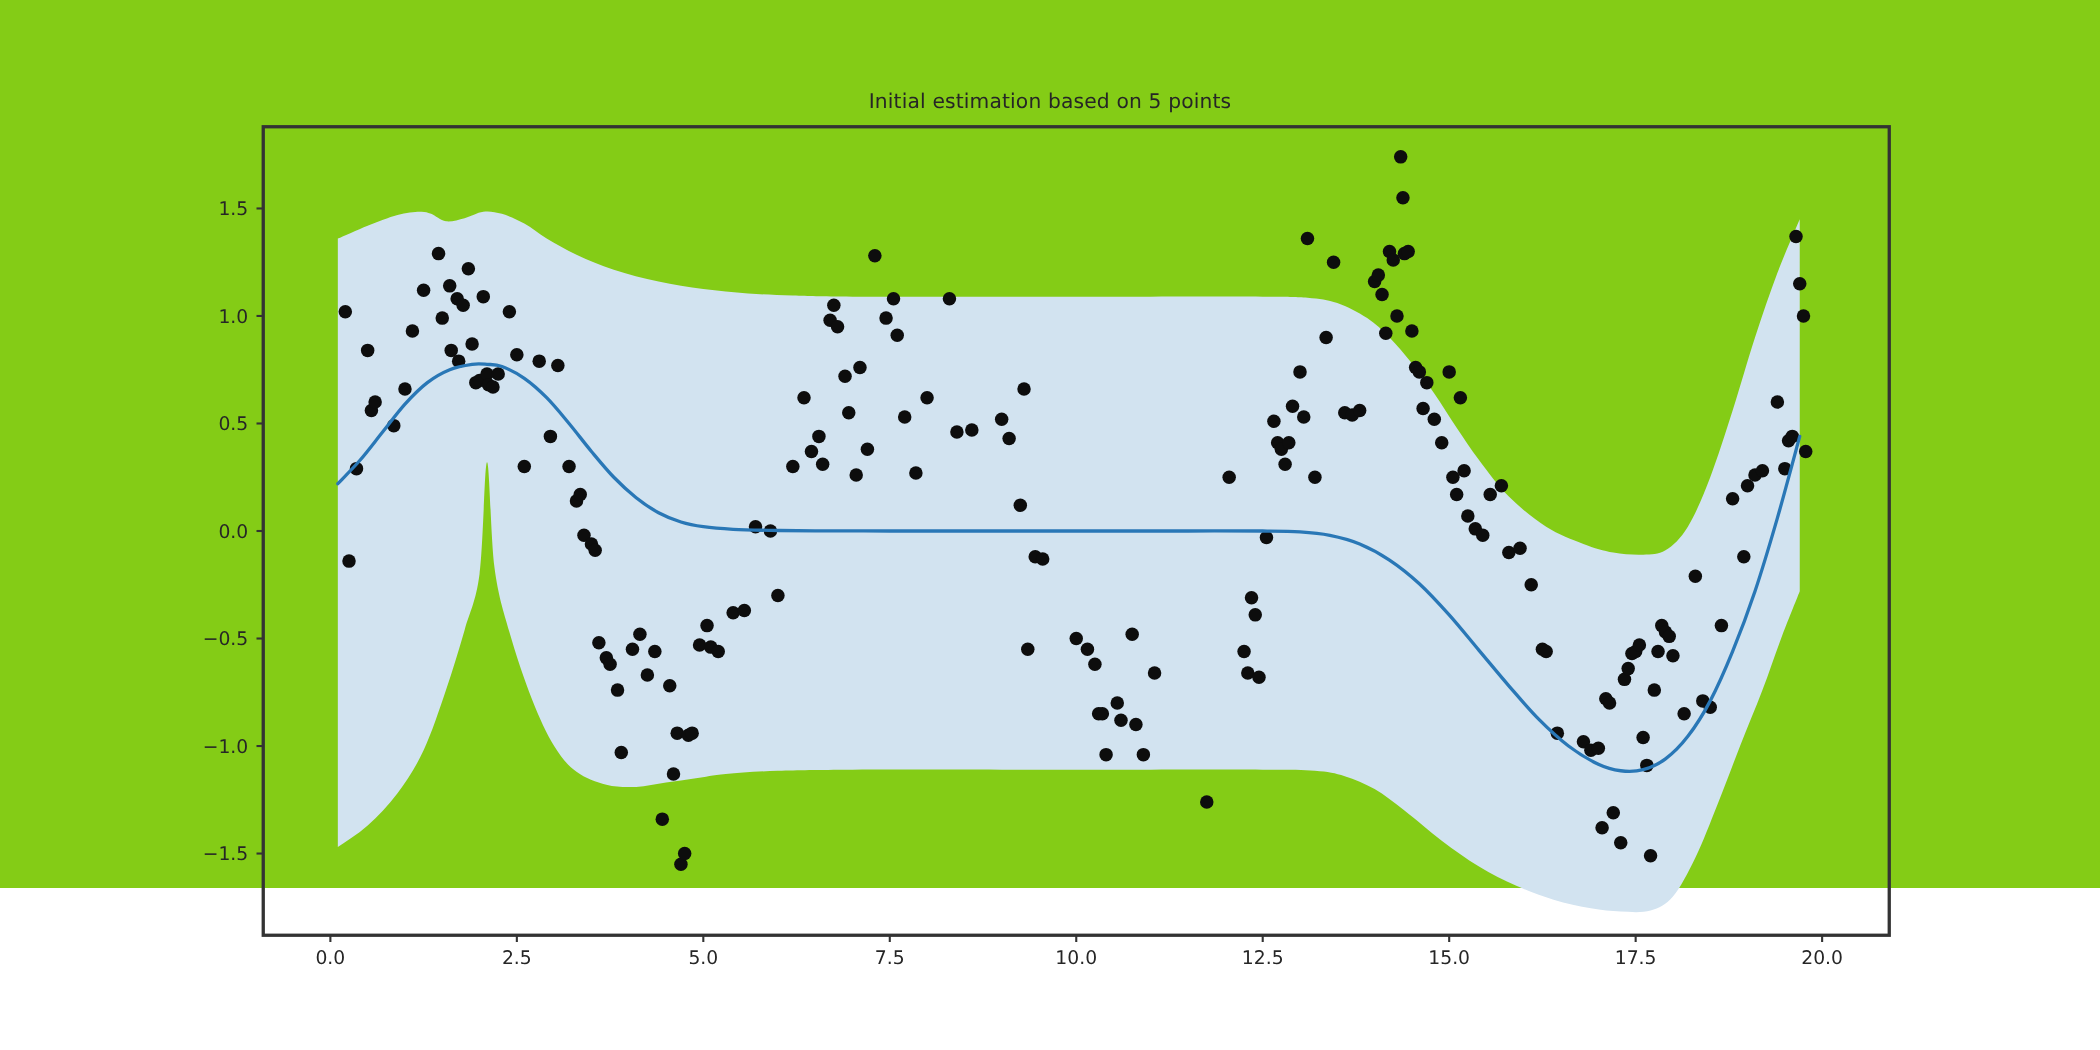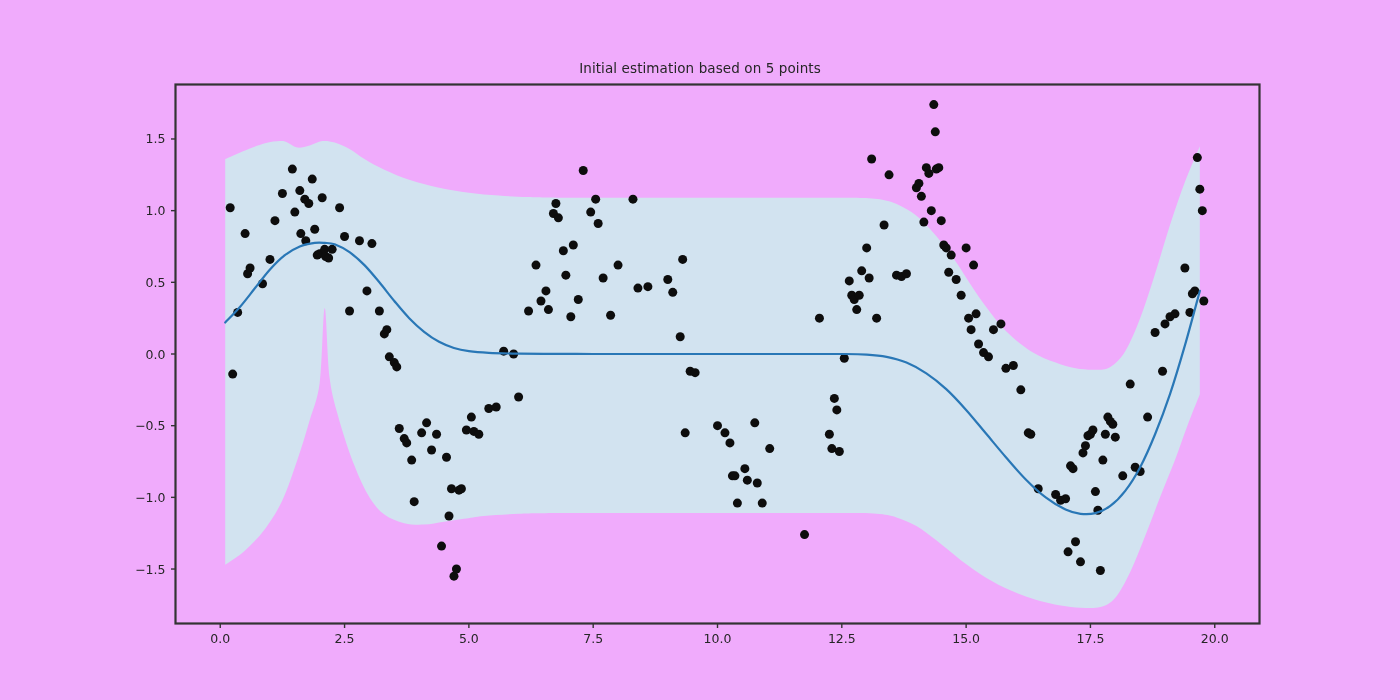--- a/index.html
+++ b/index.html
@@ -9,22 +9,22 @@
   }
   body {
     width: 1400px;
     height: 700px;
     font-family: "DejaVu Sans", "Liberation Sans", sans-serif;
     overflow: hidden;
   }
   #figure {
     position: relative;
     width: 1400px;
-    height: 700px;
-    background: #f0abfc;
+    height: 592px;
+    background: #84cc16;
   }
   #chart-title {
     position: absolute;
     left: 0;
     top: 60px;
     width: 1400px;
     text-align: center;
     font-size: 13.5px;
     color: #262626;
     letter-spacing: 0.1px;

